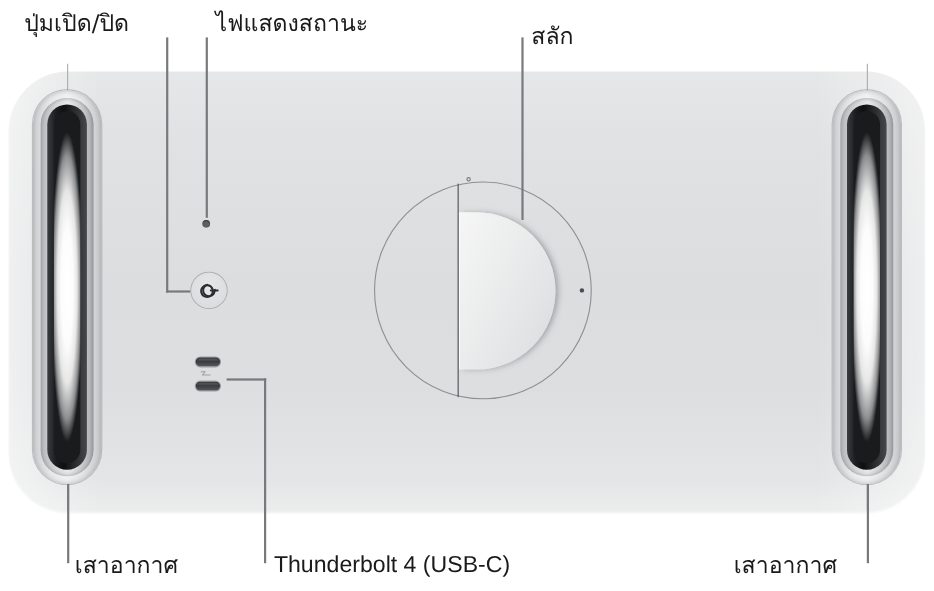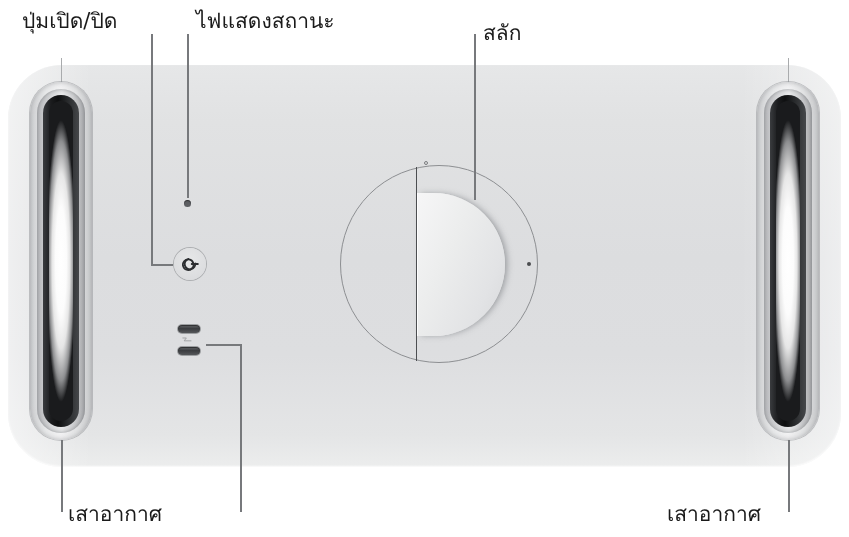--- a/index.html
+++ b/index.html
@@ -281,16 +281,17 @@
   <div class="leader v" style="left:788px; top:440px; height:72px;"></div>
 
   <div class="label" style="left:22px; top:8px;">ปุ่มเปิด/ปิด</div>
 
   <div class="label" style="left:196px; top:8px;">ไฟแสดงสถานะ</div>
 
   <div class="label" style="left:483px; top:8px;margin-top:12px;">สลัก</div>
 
   <div class="label" style="left:68px; top:501px;">เสาอากาศ</div>
 
+  <div class="label latin" style="left:249px; top:501px;">Thunderbolt 4 (USB-C)</div>
 
   <div class="label" style="left:667px; top:501px;">เสาอากาศ</div>
 
 </div>
 
 </body></html>

